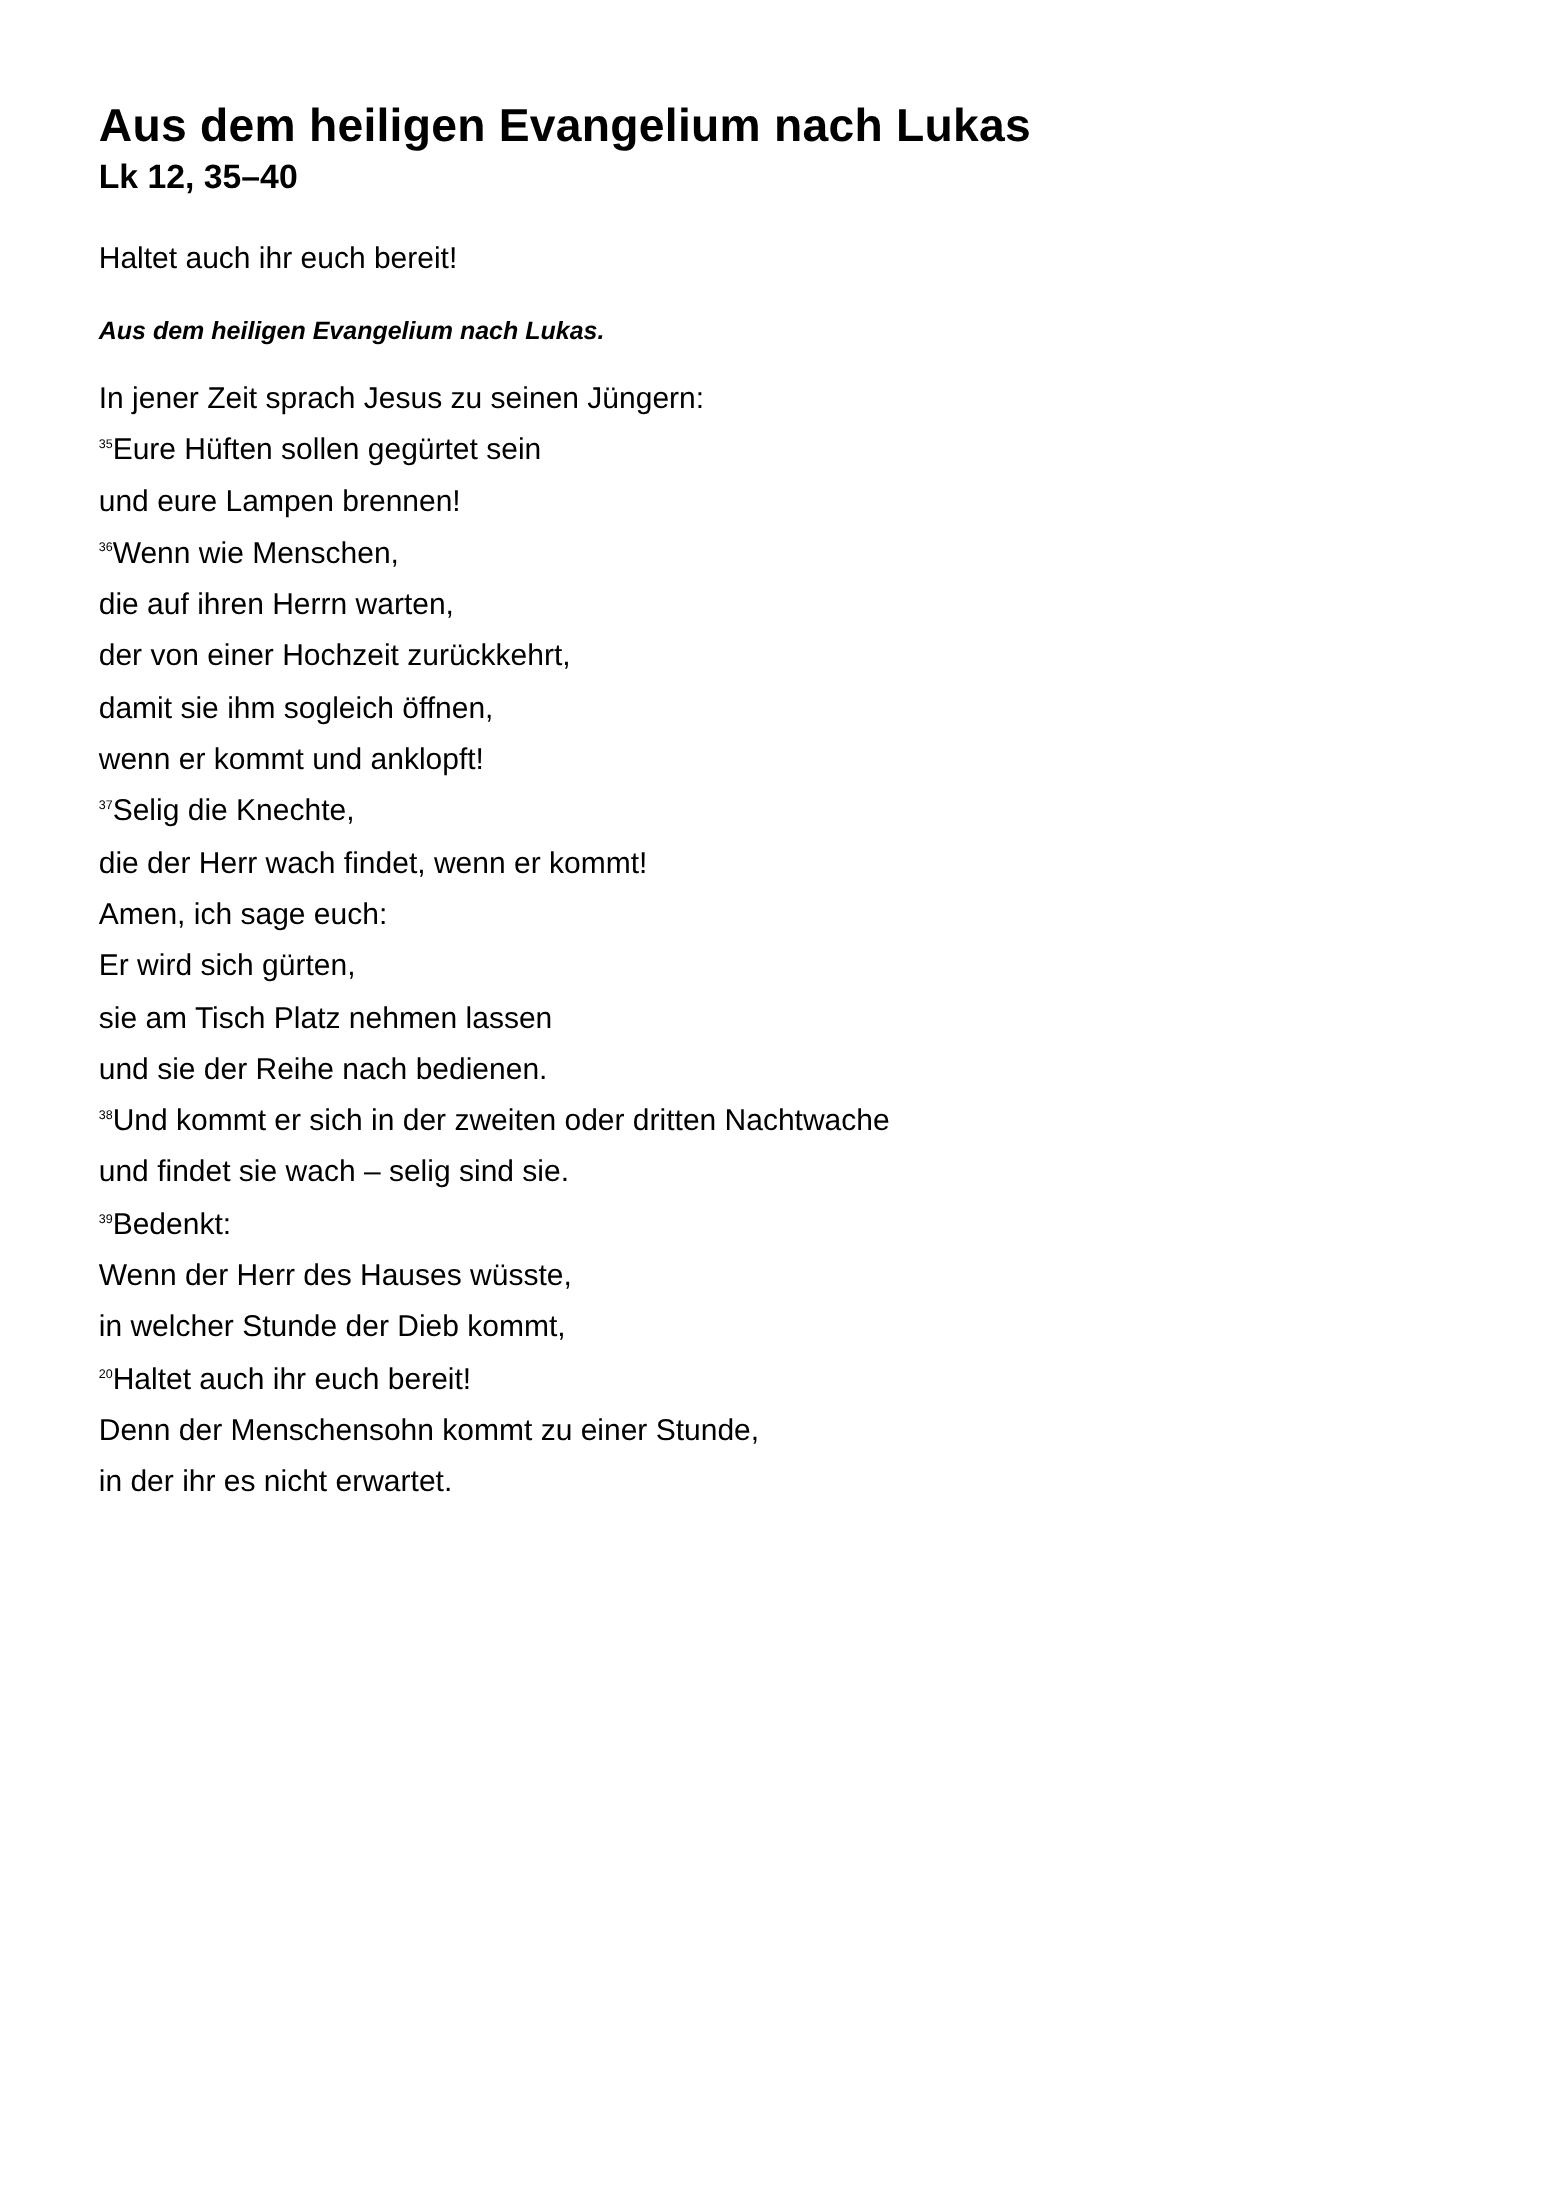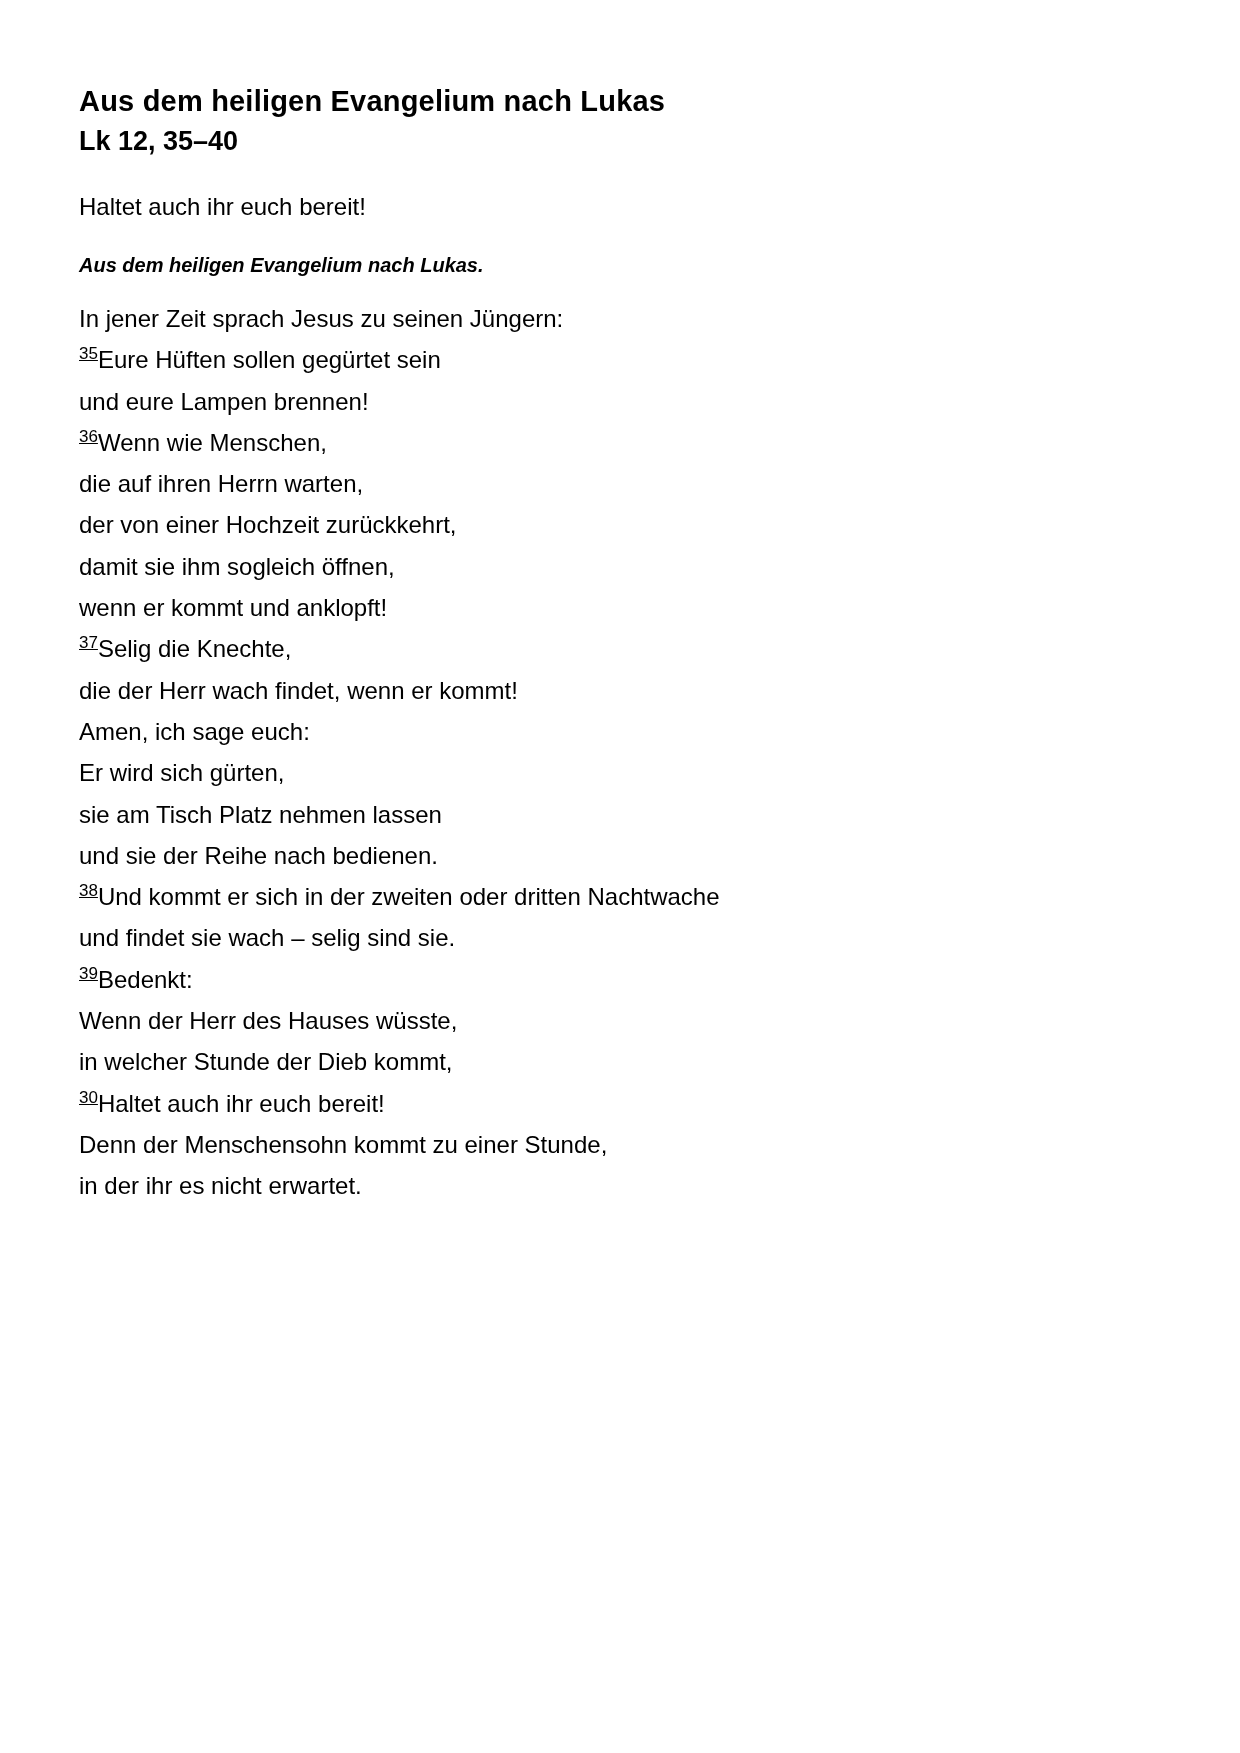--- a/index.html
+++ b/index.html
@@ -13,21 +13,21 @@
     height: 1753px;
     box-sizing: border-box;
     background: #ffffff;
     color: #000000;
     padding: 83px 75px 0 79px;
     font-family: "Liberation Sans", "DejaVu Sans", sans-serif;
     overflow: hidden;
   }
   .title {
     margin: 0;
-    font-size: 29px;
+    font-size: 37px;
     line-height: 36px;
     font-weight: 700;
     letter-spacing: 0.2px;
   }
   .reference {
     margin: 5px 0 0 0;
     font-size: 27px;
     line-height: 34px;
     font-weight: 700;
     text-align: left;
@@ -48,23 +48,22 @@
   .verses {
     margin-top: 16px;
     font-size: 24px;
     line-height: 41.3px;
     font-weight: 400;
   }
   .verse-line {
     white-space: nowrap;
   }
   .verse-line sup {
-    font-size: 17px;
+    font-size: 10px;
     line-height: 0;
-    text-decoration: underline;
   }
 </style>
 </head>
 <body>
 
 <div class="page">
   <h1 class="title">Aus dem heiligen Evangelium nach Lukas</h1>
   <div class="reference">Lk 12, 35–40</div>
   <p class="antiphon">Haltet auch ihr euch bereit!</p>
   <p class="incipit">Aus dem heiligen Evangelium nach Lukas.</p>
@@ -81,17 +80,17 @@
       <div class="verse-line"><span>die der Herr wach findet, wenn er kommt!</span></div>
       <div class="verse-line"><span>Amen, ich sage euch:</span></div>
       <div class="verse-line"><span>Er wird sich gürten,</span></div>
       <div class="verse-line"><span>sie am Tisch Platz nehmen lassen</span></div>
       <div class="verse-line"><span>und sie der Reihe nach bedienen.</span></div>
       <div class="verse-line"><sup>38</sup><span>Und kommt er sich in der zweiten oder dritten Nachtwache</span></div>
       <div class="verse-line"><span>und findet sie wach – selig sind sie.</span></div>
       <div class="verse-line"><sup>39</sup><span>Bedenkt:</span></div>
       <div class="verse-line"><span>Wenn der Herr des Hauses wüsste,</span></div>
       <div class="verse-line"><span>in welcher Stunde der Dieb kommt,</span></div>
-      <div class="verse-line"><sup>30</sup><span>Haltet auch ihr euch bereit!</span></div>
+      <div class="verse-line"><sup>20</sup><span>Haltet auch ihr euch bereit!</span></div>
       <div class="verse-line"><span>Denn der Menschensohn kommt zu einer Stunde,</span></div>
       <div class="verse-line"><span>in der ihr es nicht erwartet.</span></div>
     </div>
 </div>
 
 </body></html>

